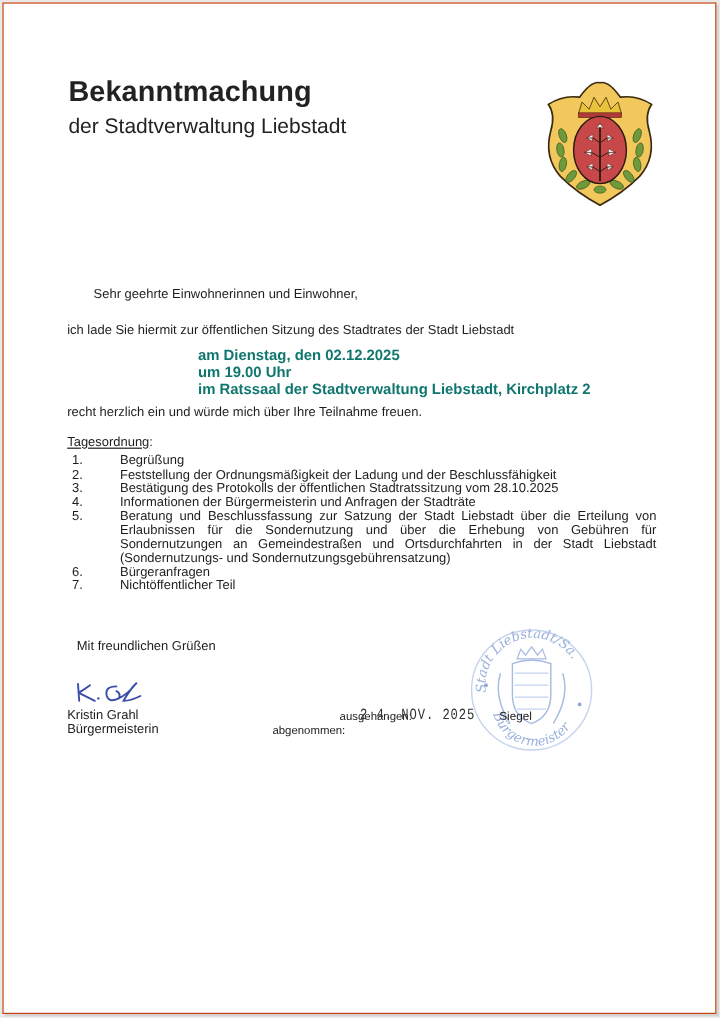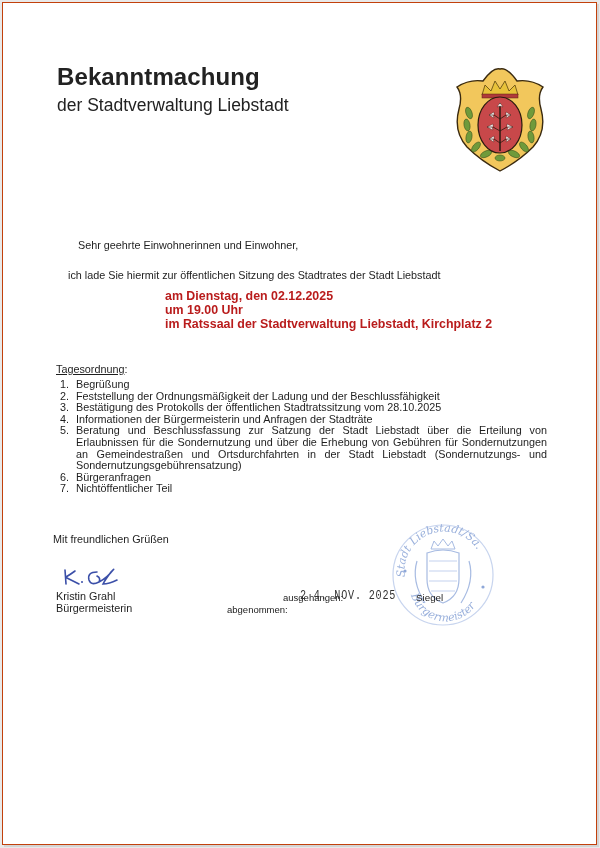--- a/index.html
+++ b/index.html
@@ -7,25 +7,25 @@
     .page {
       position: absolute; left: 2px; top: 2px; width: 593px; height: 841px;
       background: #ffffff; border: 1px solid #c2410c;
       box-shadow: 2px 2px 0 #d4d4d4;
     }
     .abs { position: absolute; white-space: nowrap; }
     .title { left: 54px; top: 60px; font-size: 24px; font-weight: bold; color: #222; letter-spacing: 0.1px; }
     .subtitle { left: 54px; top: 92px; font-size: 17.5px; color: #222; }
     .crest { left: 446px; top: 62px; width: 102px; height: 108px; }
     .t { font-size: 10.8px; color: #1e1e1e; }
-    .b { font-size: 12.4px; font-weight: bold; color: #b91c1c; line-height: 15px; }
+    .b { font-size: 12.4px; font-weight: bold; color: #0f766e; line-height: 15px; }
     .agenda { position: absolute; left: 54px; top: 376px; width: 490px; margin: 0; padding: 0; list-style: none; }
     .agenda li { position: relative; padding-left: 19px; font-size: 10.8px; line-height: 11.6px; color: #1e1e1e; }
     .agenda li .num { position: absolute; left: 0; top: 0; width: 12px; text-align: right; }
-    .agenda li .txt { display: block; text-align: justify; text-align-last: left; }
+    .agenda li .txt { display: block; text-align: justify; text-align-last: left; margin-left: 24px; }
     .agenda li.wrap .txt { text-align: justify; }
     .heading-ul { text-decoration: underline; }
     .stamp-date { font-family: "Liberation Mono", monospace; font-size: 13px; color: #333; letter-spacing: 1px; transform: scaleX(0.78); transform-origin: left center; }
     .seal { left: 384px; top: 518px; width: 112px; height: 108px; }
     .sig { left: 58px; top: 563px; width: 60px; height: 22px; }
   </style>
 </head>
 <body>
 
 <div class="page">
@@ -73,26 +73,27 @@
           <line x1="57" y1="50" x2="51" y2="54"></line>
         <line x1="44" y1="62" x2="51" y2="66"></line>
           <line x1="58" y1="62" x2="51" y2="66"></line>
         <line x1="45" y1="74" x2="51" y2="78"></line>
           <line x1="57" y1="74" x2="51" y2="78"></line>
       </g>
     </svg>
   </div>
 
   <div class="abs t" style="left:53px; top:236px;margin-left:22px;">Sehr geehrte Einwohnerinnen und Einwohner,</div>
-  <div class="abs t" style="left:53px; top:266px;margin-left:12px;">ich lade Sie hiermit zur öffentlichen Sitzung des Stadtrates der Stadt Liebstadt</div>
+  <div class="abs t" style="left:53px; top:266px;">ich lade Sie hiermit zur öffentlichen Sitzung des Stadtrates der Stadt Liebstadt</div>
 
   <div class="abs b" style="left:162px; top:286px;">am Dienstag, den 02.12.2025</div>
   <div class="abs b" style="left:162px; top:300px;">um 19.00 Uhr</div>
   <div class="abs b" style="left:162px; top:314px;">im Ratssaal der Stadtverwaltung Liebstadt, Kirchplatz 2</div>
 
+  <div class="abs t" style="left:53px; top:335px;">recht herzlich ein und würde mich über Ihre Teilnahme freuen.</div>
 
   <div class="abs t" style="left:53px; top:360px;"><span class="heading-ul">Tagesordnung</span><span>:</span></div>
 
   <ul class="agenda">
     <li>
         <span class="num">1.</span>
         <span class="txt">Begrüßung</span>
       </li>
     <li>
         <span class="num">2.</span>
@@ -113,21 +114,21 @@
     <li>
         <span class="num">6.</span>
         <span class="txt">Bürgeranfragen</span>
       </li>
     <li>
         <span class="num">7.</span>
         <span class="txt">Nichtöffentlicher Teil</span>
       </li>
   </ul>
 
-  <div class="abs t" style="left:50px; top:530px;">Mit freundlichen Grüßen</div>
+  <div class="abs t" style="left:61px; top:530px;">Mit freundlichen Grüßen</div>
 
   <div class="abs sig">
     <svg width="60" height="22" viewBox="0 0 60 22">
       <path d="M4 4 L5 18 M5 11 Q10 8 14 5 M6 12 Q12 15 18 18" fill="none" stroke="#3b4fa8" stroke-width="1.6" stroke-linecap="round"></path>
       <circle cx="21" cy="16" r="1" fill="#3b4fa8"></circle>
       <path d="M36 6 Q26 6 28 14 Q30 20 38 16 Q40 12 36 10 M38 16 Q46 12 52 4 Q54 2 50 6 Q44 14 42 18 Q48 18 56 14" fill="none" stroke="#3b4fa8" stroke-width="1.6" stroke-linecap="round"></path>
     </svg>
   </div>
 
   <div class="abs t" style="left:53px; top:587px;">Kristin Grahl</div>

